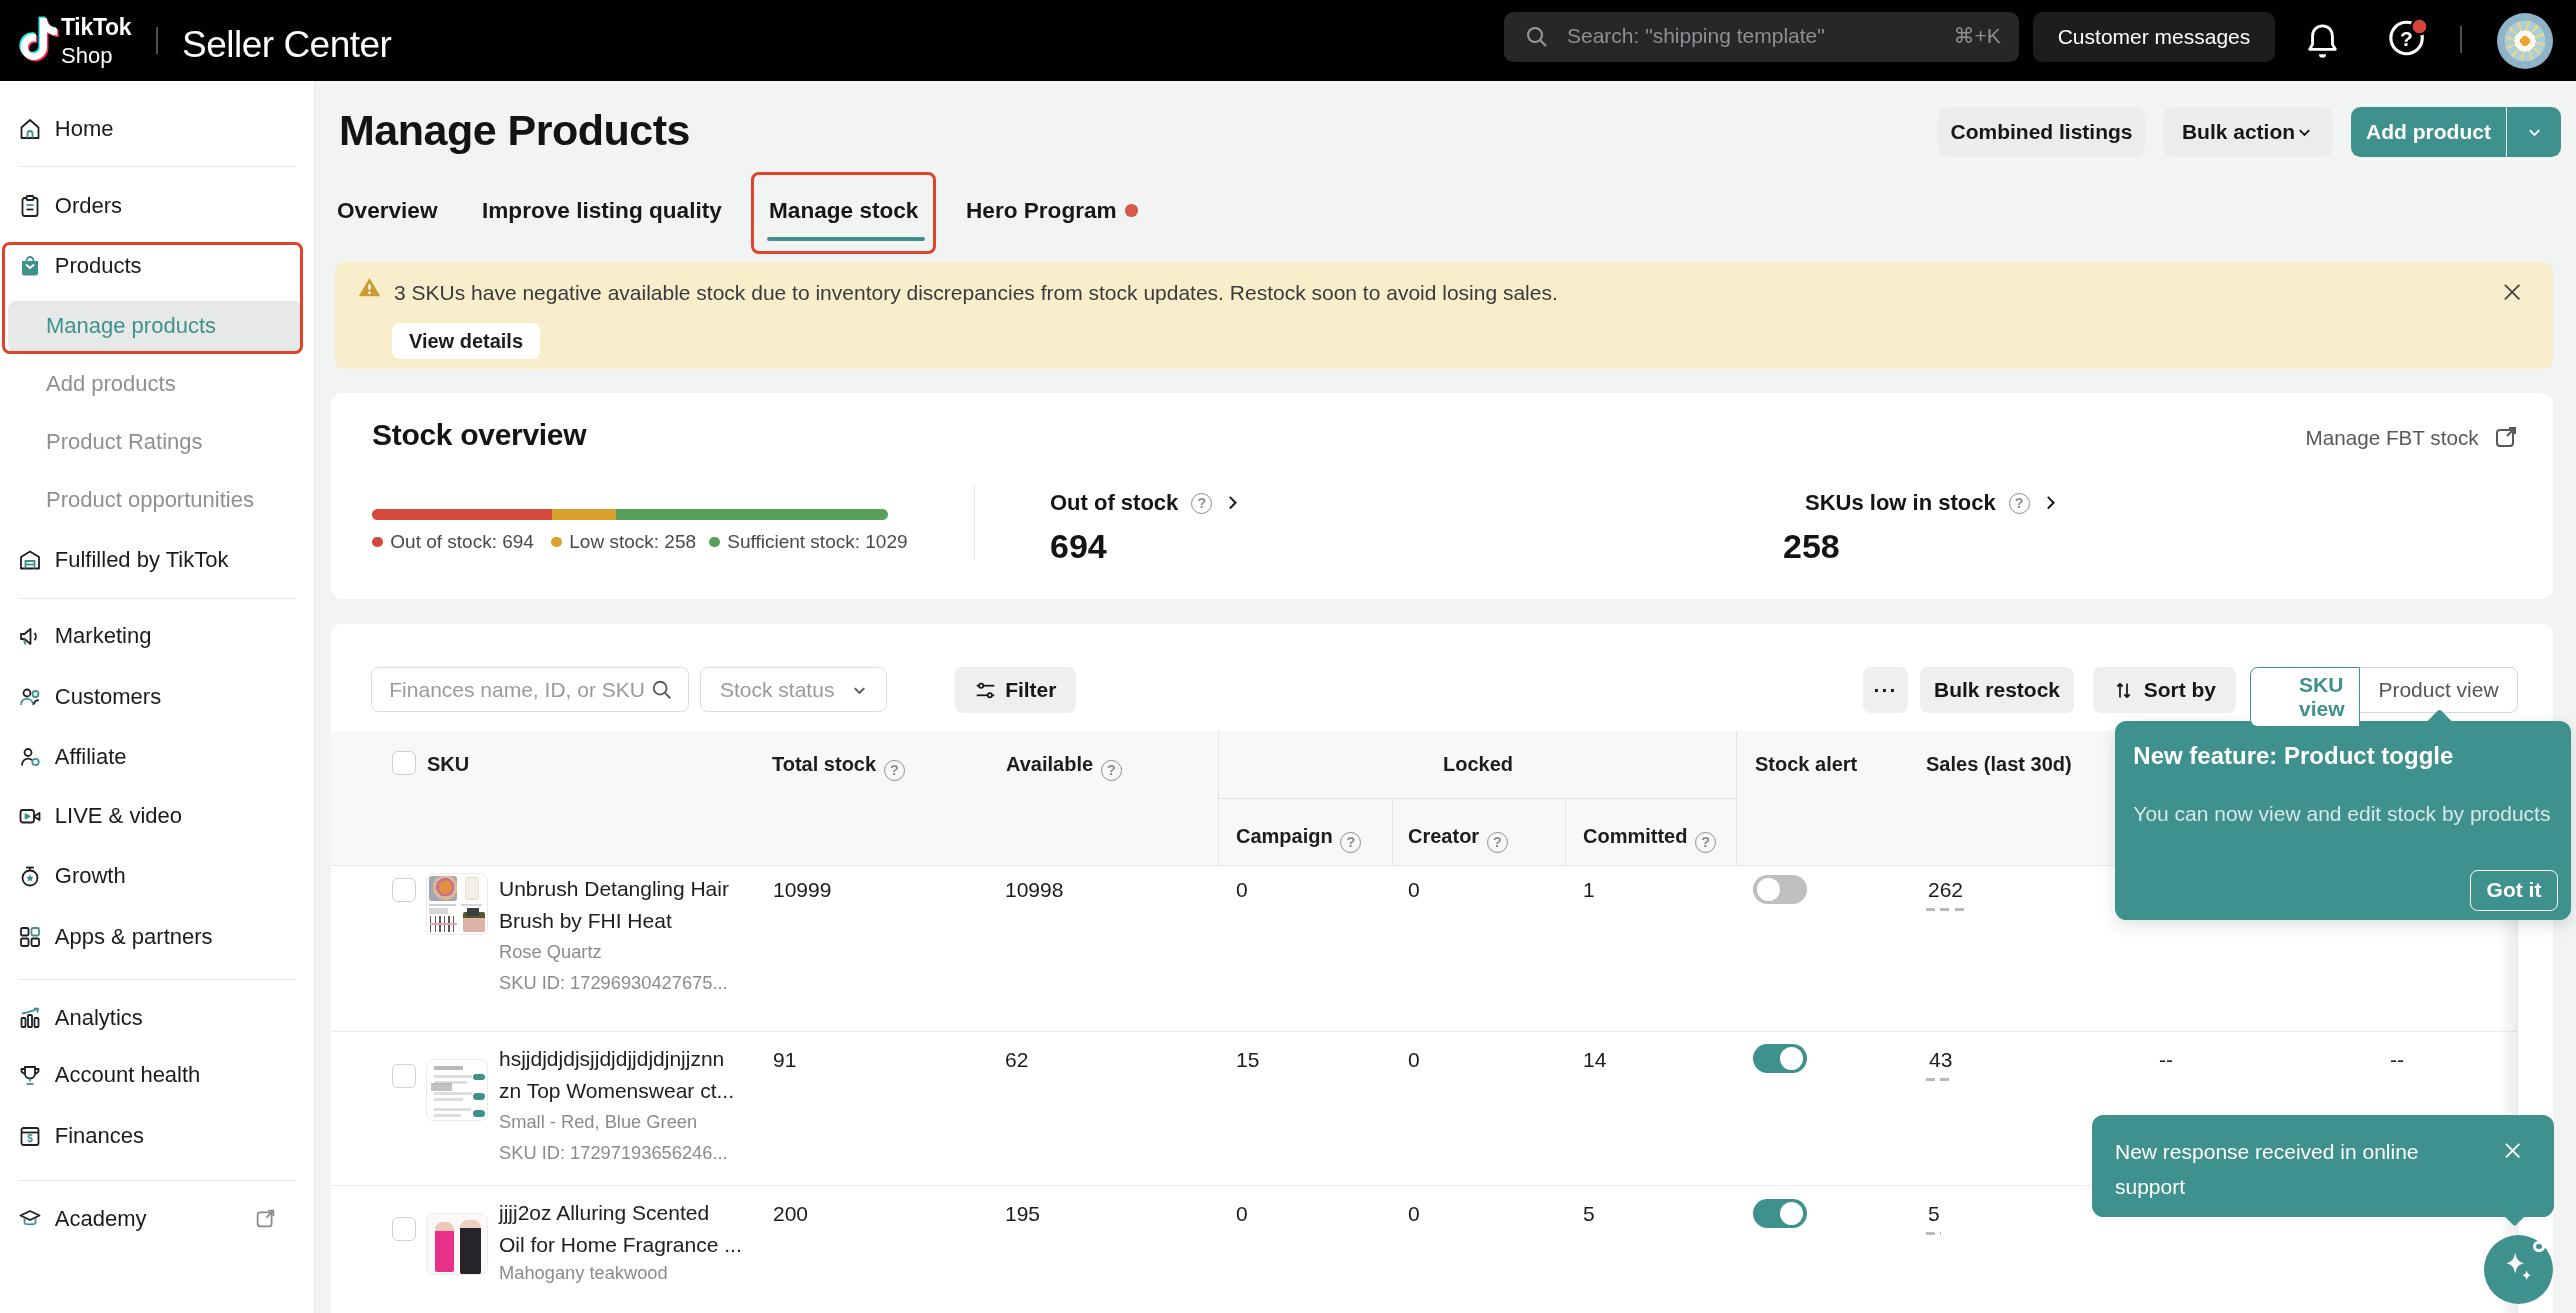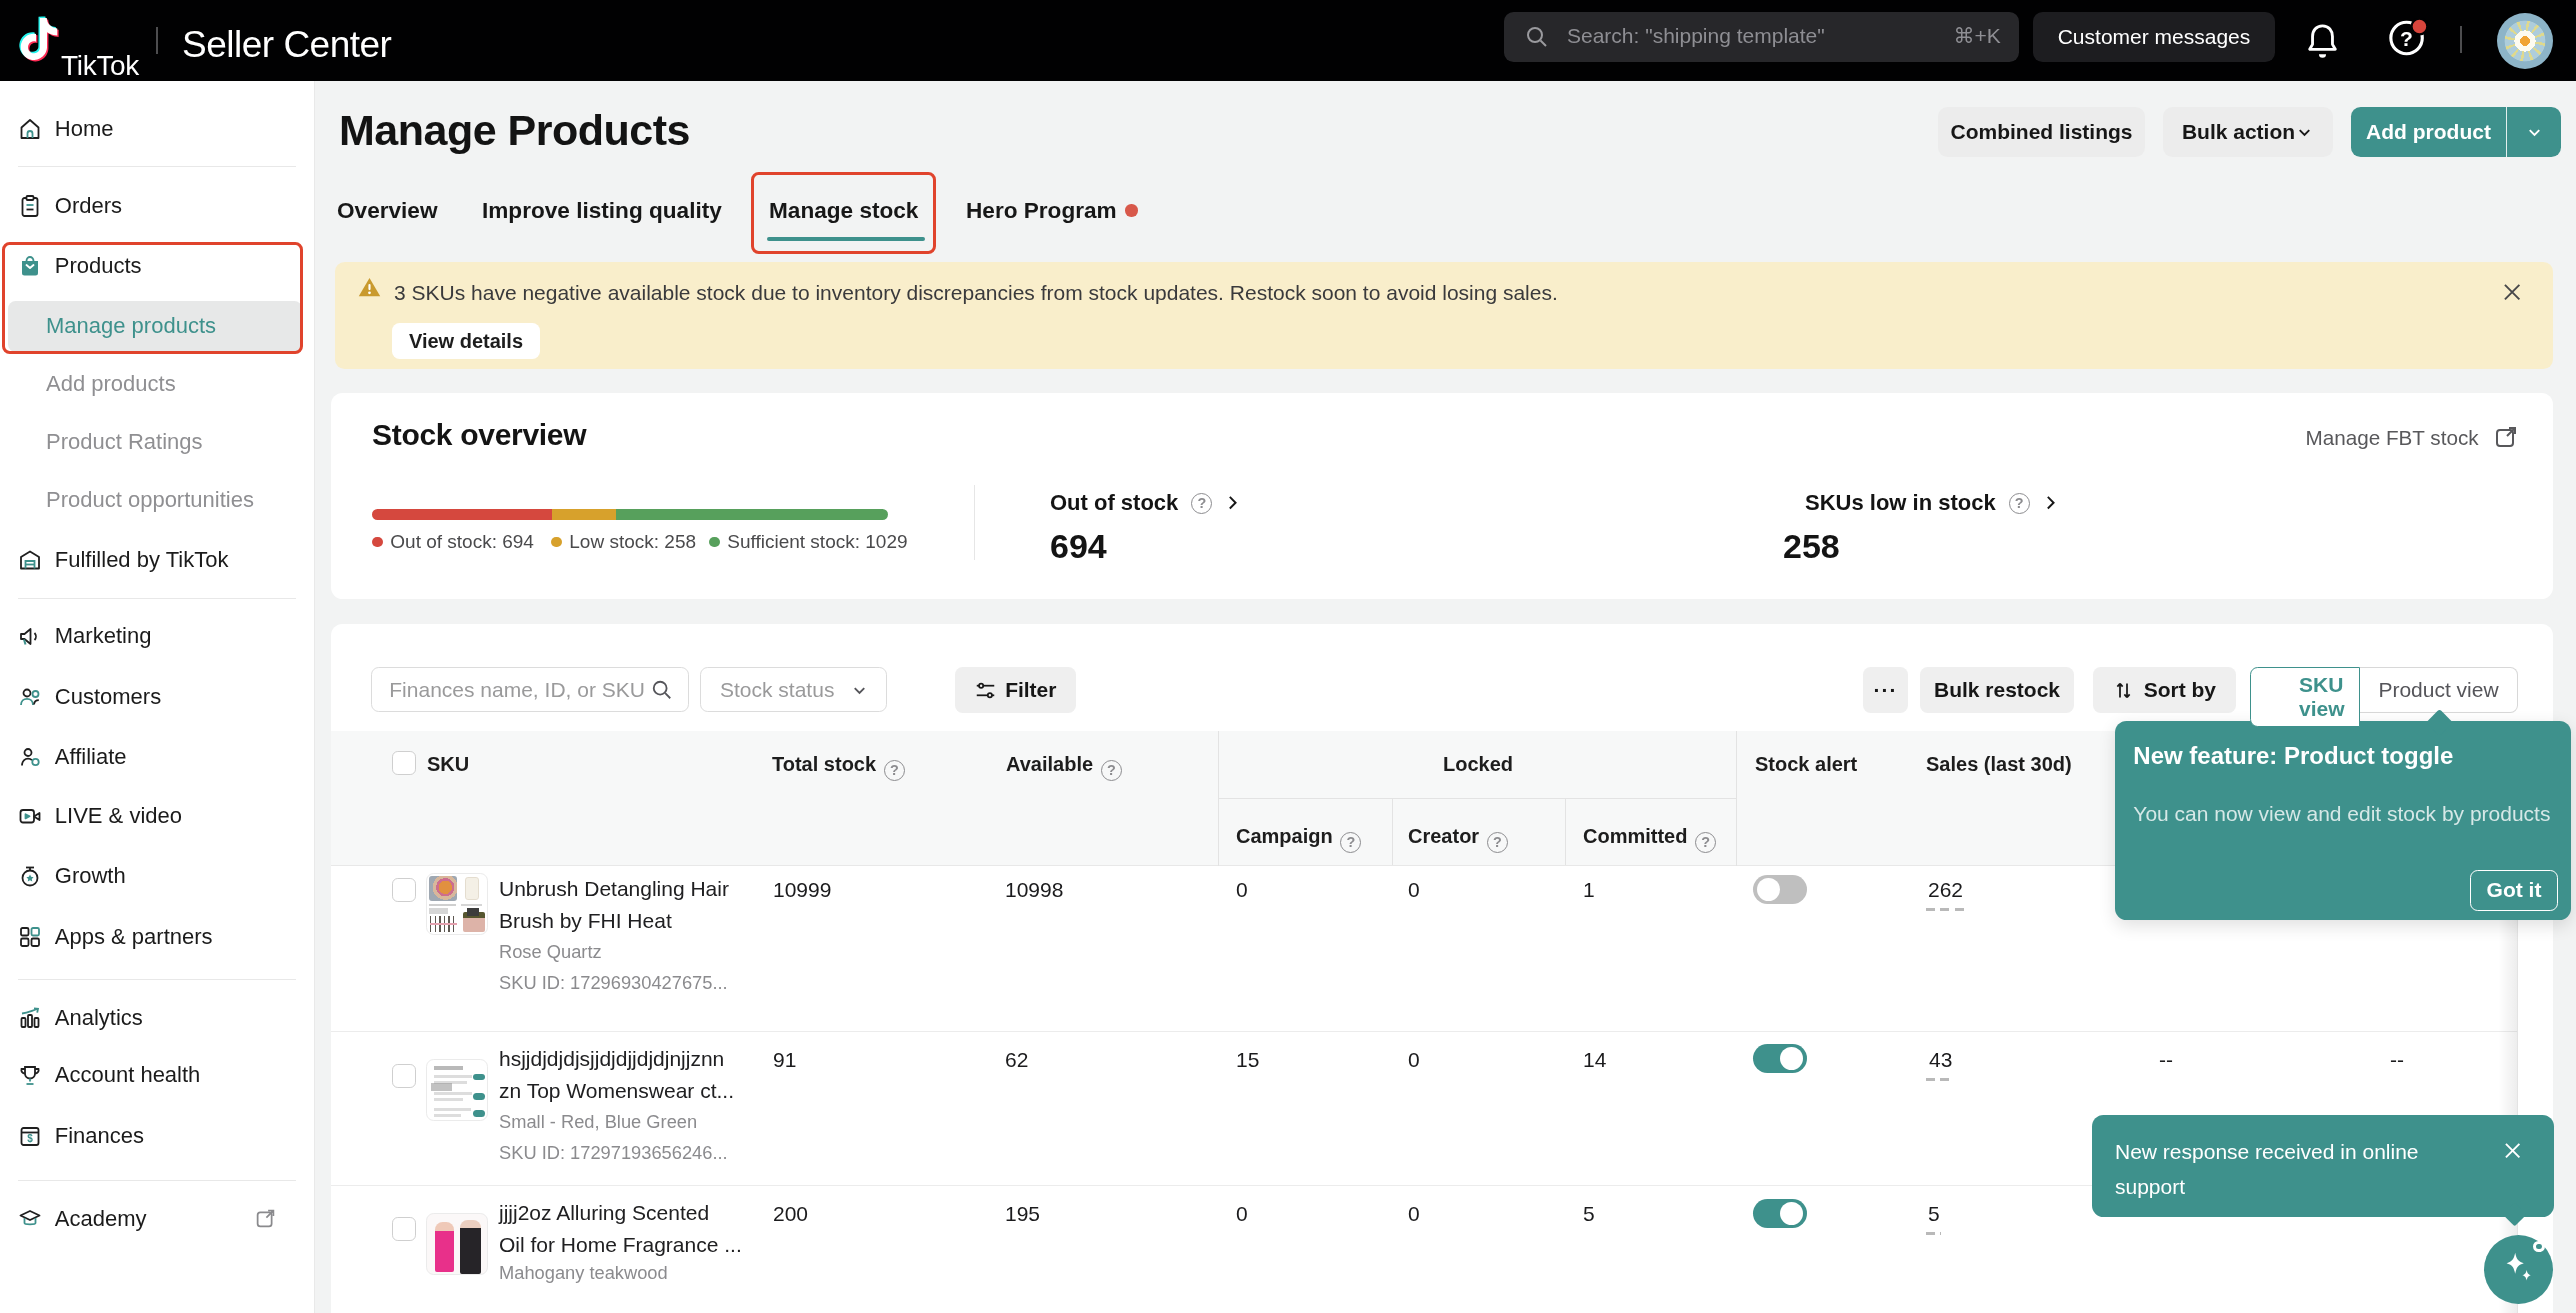--- a/index.html
+++ b/index.html
@@ -5,21 +5,21 @@
   * { margin:0; padding:0; box-sizing:border-box; }
   html,body { width:2576px; height:1314px; overflow:hidden; }
   body { font-family:"Liberation Sans", sans-serif; background:#f2f3f3; position:relative; color:#171717; }
   .abs { position:absolute; }
 
   
   #topbar { position:absolute; left:0; top:0; width:2576px; height:81px; background:#010102; }
   #seller { position:absolute; left:182px; top:3.8px; height:81px; line-height:81px; color:#fff; font-size:37px; letter-spacing:-0.5px; }
   #logodiv { position:absolute; left:156px; top:27px; width:1.9px; height:27px; background:#4d4d4f; }
   #wordmark { position:absolute; left:61px; top:14.4px; color:#fff; }
-  #wordmark .tk { font-size:28px; font-weight:400; letter-spacing:-0.3px;margin-top:36px; }
+  #wordmark .tk { font-size:23px; font-weight:700; letter-spacing:-0.3px; }
   #wordmark .sh { font-size:22px; margin-top:1.9px; }
   #searchbox { position:absolute; left:1504px; top:11.5px; width:515px; height:50px; background:#27272a; border-radius:9.6px; color:#8e8e93; font-size:21px; }
   #searchbox .ph { position:absolute; left:63px; top:12.5px; }
   #searchbox .kk { position:absolute; right:18.3px; top:12.5px; }
   #custmsg { position:absolute; left:2033px; top:11.5px; width:242px; height:50px; background:#1d1d20; border-radius:9.6px; color:#fff; font-size:21px; font-weight:500; text-align:center; line-height:49px; }
   #hdrdiv2 { position:absolute; left:2460px; top:26px; width:1.9px; height:27px; background:#4d4d4f; }
   #avatar { position:absolute; left:2497px; top:12.5px; width:56px; height:56px; border-radius:50%;
             background:
               radial-gradient(circle at 50% 50%, #f0a435 0 4.8px, #fdfbf0 4.8px 10.6px, rgba(253,251,240,0) 10.6px),
               radial-gradient(circle at 50% 50%, rgba(141,180,200,0) 0 20px, #8db4c8 20.7px),

